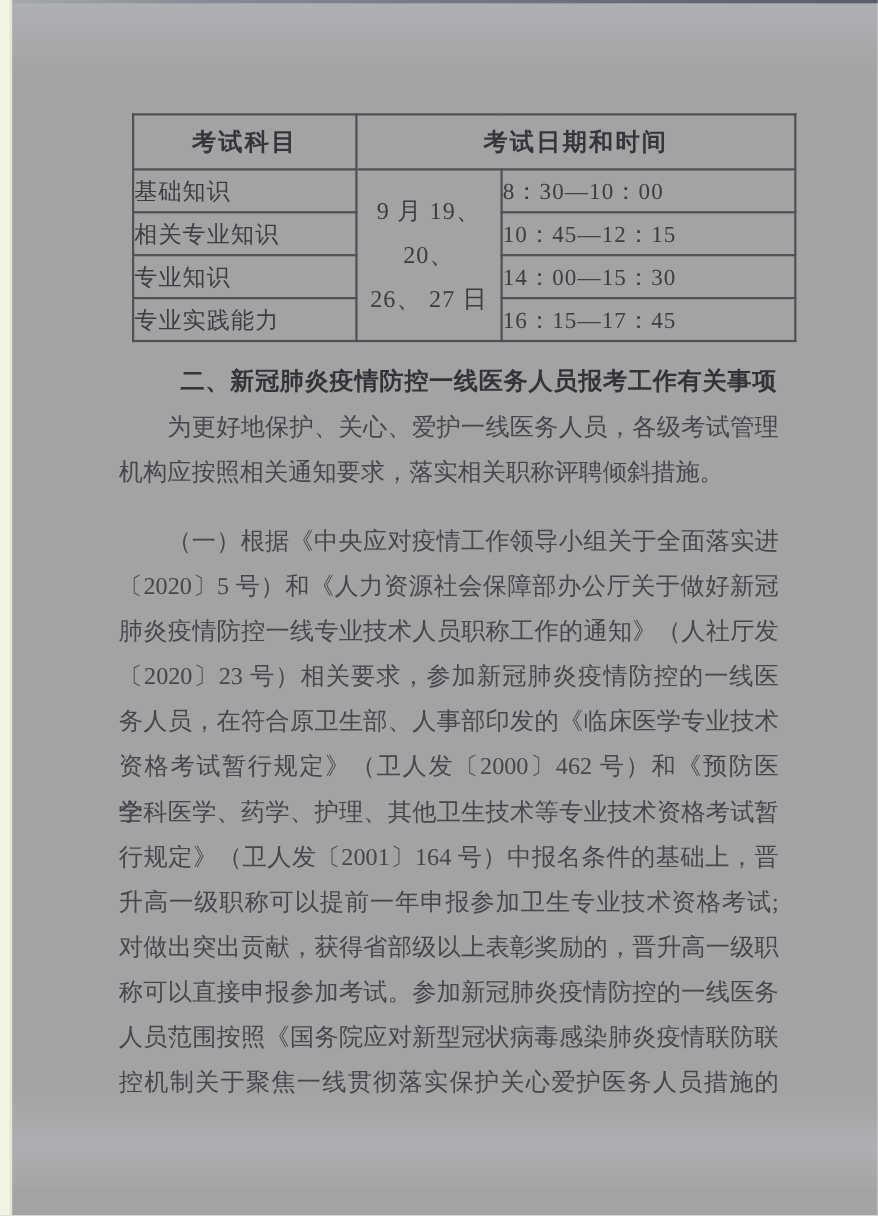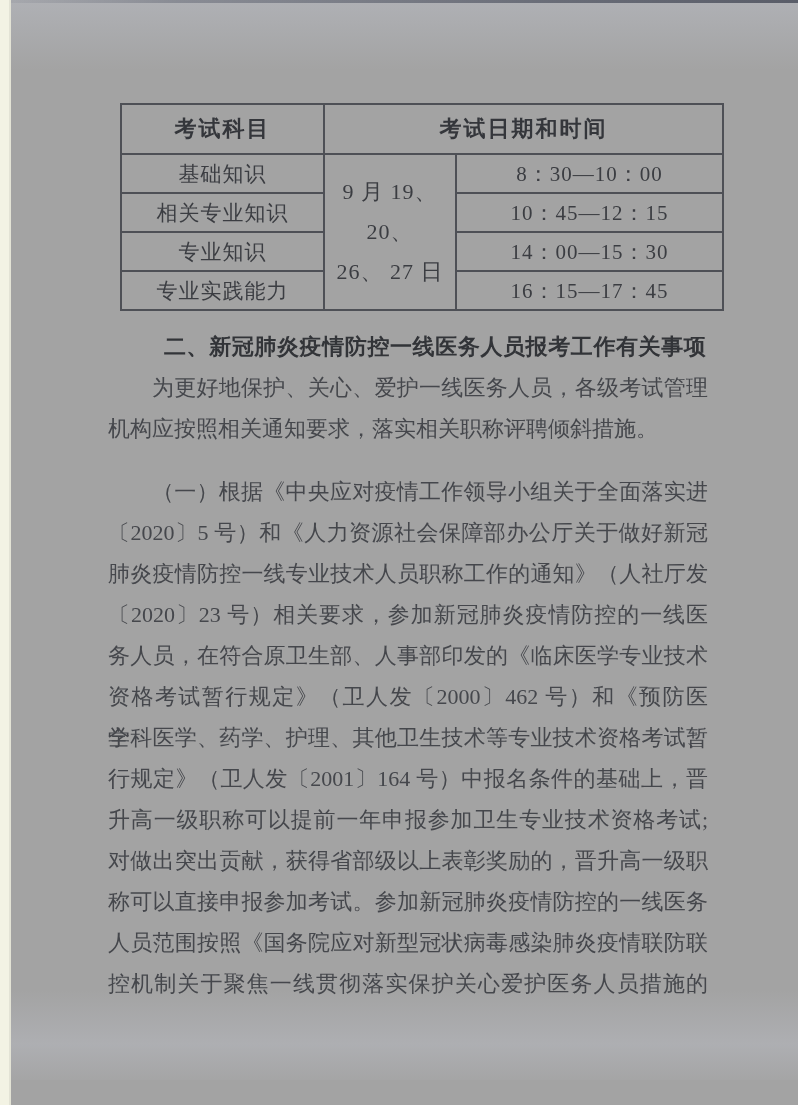--- a/index.html
+++ b/index.html
@@ -58,35 +58,34 @@
     letter-spacing: 2px;
     text-align: center;
     color: #34363b;
   }
   .col-subject { width: 203px; }
   .col-date    { width: 132px; }
   .col-time    { width: 267px; }
   .subject-cell {
     height: 37px;
     font-size: 21px;
-    text-align: center;
+    text-align: left;
     letter-spacing: 1px;
   }
   .date-cell {
     font-size: 22px;
     vertical-align: middle;
     padding-left: 12px;
     text-align: center;
     border-radius: 16px;
   }
   .date-line { line-height: 40px; letter-spacing: 1px; }
   .time-cell {
     height: 37px;
     font-size: 21px;
-    text-align: center;
     letter-spacing: 1px;
     margin-left: 24px;
   }
   
   .doc-text {
     position: absolute;
     left: 108px;
     top: 326px;
     width: 600px;
     color: #45474c;

